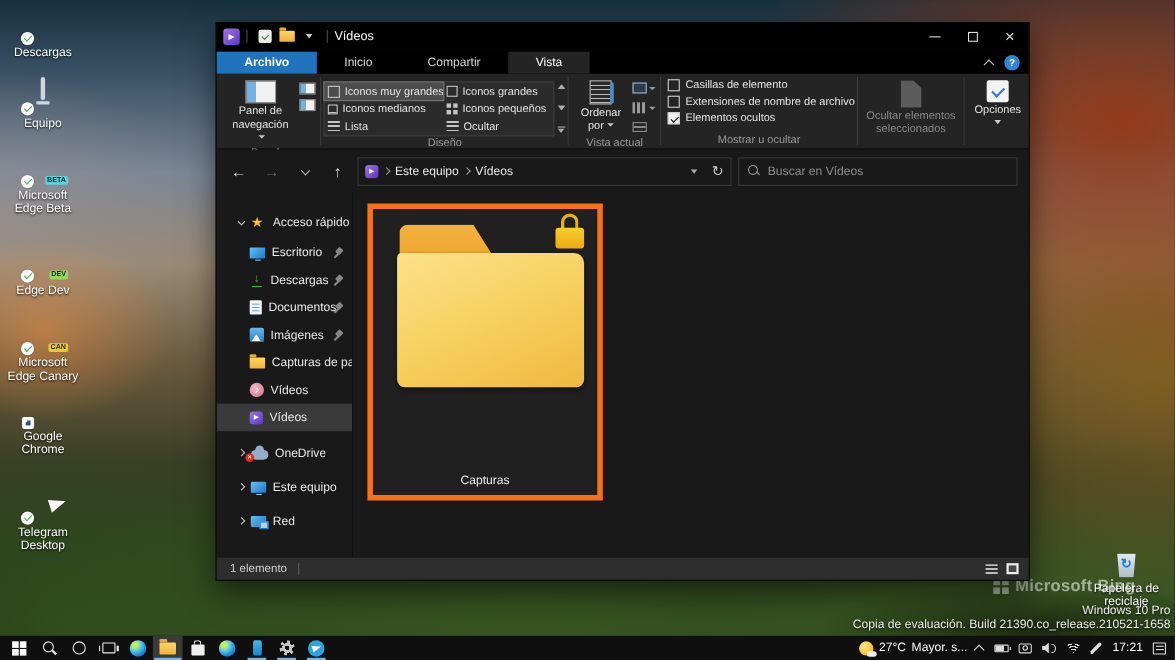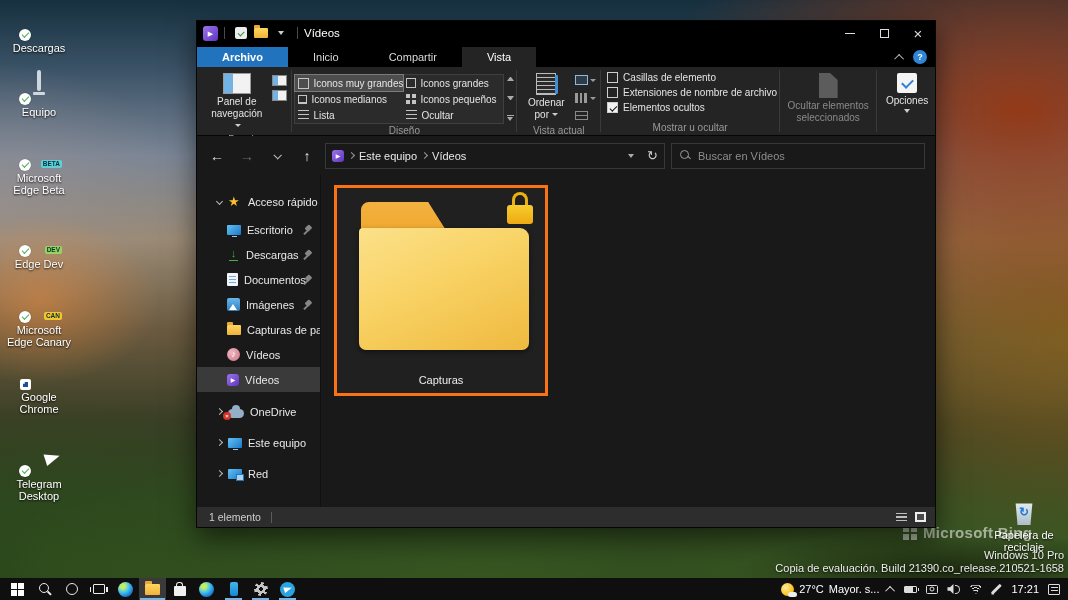--- a/index.html
+++ b/index.html
@@ -160,21 +160,21 @@
   .ico-music{width:13px;height:13px;border-radius:50%;background:radial-gradient(circle at 35% 35%,#f0b7c2,#cf7287);color:#fff;font-size:9px;line-height:13px;text-align:center}
   .ico-music::before{content:"♪"}
   .ico-cloud{width:16px;height:9px;background:#93aec6;border-radius:5px;position:relative;margin-top:3px}
   .ico-cloud::before{content:"";position:absolute;left:4px;top:-4px;width:8px;height:8px;border-radius:50%;background:#93aec6}
   .err-badge{position:absolute;left:-5px;bottom:-2px;width:8px;height:8px;border-radius:50%;background:#d93025;color:#fff;font-size:6px;line-height:8px;text-align:center;font-weight:bold}
   .err-badge::before{content:"×"}
   .ico-net{width:14px;height:10px;background:linear-gradient(135deg,#63c1f5,#1c78c8);border-radius:1px;position:relative}
   .ico-net::after{content:"";position:absolute;right:-2px;bottom:-2px;width:6px;height:5px;background:#a8d6f2;border:1px solid #2a74b8}
   
   .content{flex:1;position:relative}
-  .tile{position:absolute;left:13px;top:10px;width:214px;height:211px;border:3px solid #f97316;background:rgba(255,255,255,.03)}
+  .tile{position:absolute;left:13px;top:10px;width:214px;height:270px;border:5px solid #f97316;background:rgba(255,255,255,.03)}
   .bigfolder{position:absolute;left:22px;top:14px;width:170px;height:148px}
   .bf-tab{position:absolute;left:2px;top:0;width:96px;height:46px;background:linear-gradient(180deg,#f3b13f,#eda428);border-radius:8px 4px 0 0;clip-path:polygon(0 0,70% 0,100% 100%,0 100%)}
   .bf-body{position:absolute;left:0;top:26px;width:170px;height:122px;background:linear-gradient(155deg,#fce18a 0%,#f8d264 45%,#efb93f 100%);border-radius:4px 9px 7px 7px;box-shadow:0 2px 5px rgba(0,0,0,.45)}
   .lockwrap{position:absolute;right:12px;top:4px;width:26px;height:33px}
   .lock-shackle{position:absolute;left:5px;top:0;width:16px;height:15px;border:3.5px solid #edb012;border-bottom:none;border-radius:8px 8px 0 0}
   .lock-body{position:absolute;left:0;top:13px;width:26px;height:19px;background:linear-gradient(#f8cd2e,#eda912);border-radius:3px}
   .tile-label{position:absolute;bottom:7px;left:0;width:100%;text-align:center;font-size:11px;color:#ececec}
   
   .statusbar{height:20px;background:#2d2d2d;display:flex;align-items:center;font-size:10.5px;color:#cfcfcf;padding:0 8px 0 12px;flex:none}
   .sb-sep{width:1px;height:11px;background:#5a5a5a;margin-left:10px}

